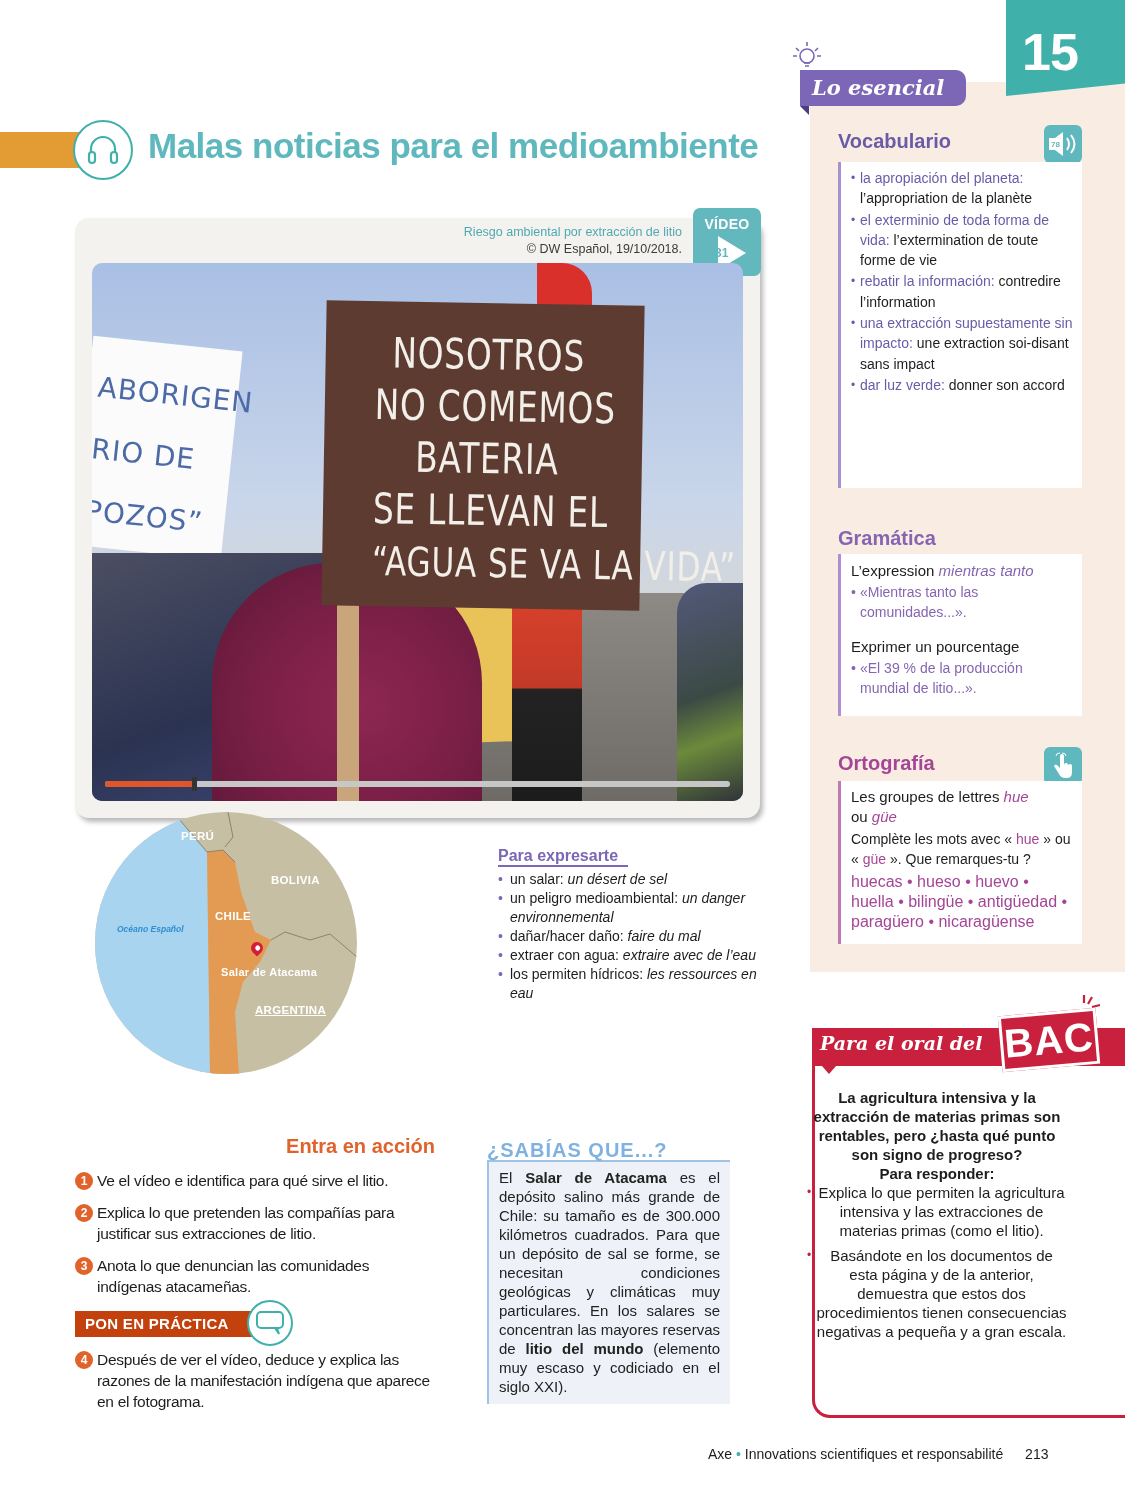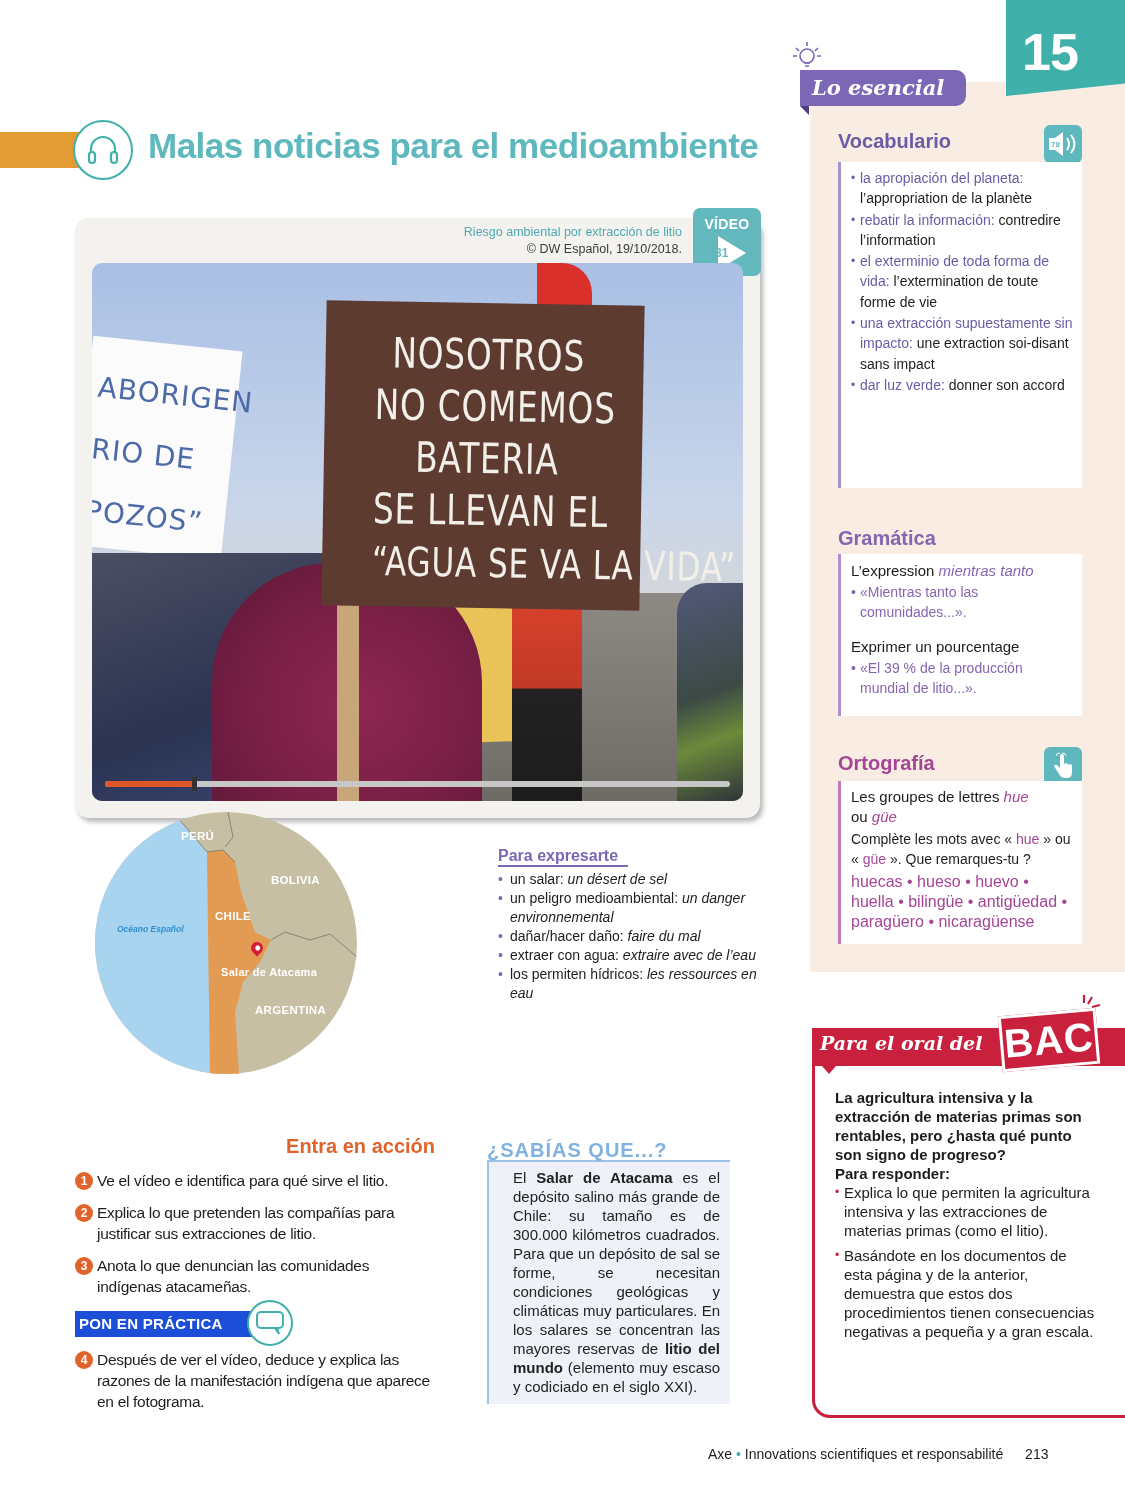--- a/index.html
+++ b/index.html
@@ -56,27 +56,27 @@
   .expr li { position: relative; padding-left: 12px; }
   .expr li::before { content: "•"; color: #7b67b5; position: absolute; left: 0; }
   .expr .fr { font-style: italic; }
 
   
   .accion { position: absolute; left: 75px; top: 1135px; width: 360px; }
   .accion h2 { font-size: 20px; font-weight: bold; color: #e0632b; margin-bottom: 12px; text-align: right; }
   .task { position: relative; padding-left: 22px; font-size: 15.5px; line-height: 21px; margin-bottom: 11px; letter-spacing: -0.3px; }
   .task .num { position: absolute; left: 0; top: 2px; width: 18px; height: 18px; border-radius: 50%; background: #e0632b; color: #fff; font-size: 12px; font-weight: bold; text-align: center; line-height: 18px; }
   .pon { position: relative; height: 28px; margin: 14px 0 10px 0; }
-  .pon .band { position: absolute; left: 0; top: 0; width: 195px; height: 26px; background: #1d4ed8; border-radius: 0 4px 4px 0; color: #fff; font-weight: bold; font-size: 15px; line-height: 26px; padding-left: 4px; letter-spacing: 0.3px; }
+  .pon .band { position: absolute; left: 0; top: 0; width: 195px; height: 26px; background: #c2410c; border-radius: 0 4px 4px 0; color: #fff; font-weight: bold; font-size: 15px; line-height: 26px; padding-left: 10px; letter-spacing: 0.3px; }
   .pon .bubble { position: absolute; left: 172px; top: -11px; width: 46px; height: 46px; background: #fff; border: 2px solid #3fb0aa; border-radius: 50%; display: flex; align-items: center; justify-content: center; }
 
   
   .sabias { position: absolute; left: 487px; top: 1140px; width: 243px; }
   .sabias h3 { font-size: 20px; font-weight: bold; color: #7fb2e0; letter-spacing: 1px; line-height: 20px; }
-  .sabias .box { background: #eef2f8; border-left: 2px solid #9fc3e6; border-top: 2px solid #9fc3e6; padding: 6px 10px 8px 24px; font-size: 15px; line-height: 19px; text-align: justify; color: #222; }
+  .sabias .box { background: #eef2f8; border-left: 2px solid #9fc3e6; border-top: 2px solid #9fc3e6; padding: 6px 10px 8px 10px; font-size: 15px; line-height: 19px; text-align: justify; color: #222; }
   .sabias b { font-weight: bold; }
 
   
   .number-tab { position: absolute; left: 1006px; top: 0; width: 119px; height: 96px; background: #3fb0aa; transform: skewY(-6deg); transform-origin: top left; }
   .number-tab-text { position: absolute; left: 1022px; top: 22px; font-size: 52px; font-weight: bold; color: #fff; letter-spacing: -1px; }
   .esencial-bg { position: absolute; left: 810px; top: 82px; width: 315px; height: 890px; background: #f9ede3; }
   .bulb { position: absolute; left: 790px; top: 38px; width: 34px; height: 34px; }
   .esencial-tag { position: absolute; left: 800px; top: 70px; width: 166px; height: 36px; background: #7b67b5; border-radius: 0 10px 10px 0; color: #fff; font-family: "DejaVu Serif", serif; font-style: italic; font-weight: bold; font-size: 21px; line-height: 36px; padding-left: 12px; }
   .esencial-tag::after { content: ""; position: absolute; left: 0; top: 36px; border-top: 9px solid #4c3d80; border-left: 9px solid transparent; }
 
@@ -110,21 +110,21 @@
   .audio-tile { left: 1044px; top: 125px; }
   .hand-tile { left: 1044px; top: 747px; }
 
   
   .bac-band { position: absolute; left: 812px; top: 1028px; width: 313px; height: 38px; background: #c8203d; }
   .bac-text { position: absolute; left: 820px; top: 1032px; font-family: "DejaVu Serif", serif; font-style: italic; font-weight: bold; font-size: 19px; color: #fff; }
   .bac-box { position: absolute; left: 1000px; top: 1012px; width: 98px; height: 56px; background: #c8203d; border: 3px solid #fff; transform: rotate(-5deg); color: #fff; font-weight: bold; font-size: 40px; text-align: center; line-height: 50px; letter-spacing: 1px; }
   .bac-rays { position: absolute; left: 1080px; top: 993px; width: 26px; height: 22px; }
   .bac-frame { position: absolute; left: 812px; top: 1066px; width: 313px; height: 352px; border-left: 3px solid #c8203d; border-bottom: 3px solid #c8203d; border-radius: 0 0 0 18px; }
   .bac-notch { position: absolute; left: 822px; top: 1066px; border-top: 8px solid #c8203d; border-left: 7px solid transparent; border-right: 7px solid transparent; }
-  .bac-content { position: absolute; left: 835px; top: 1088px; width: 260px; }
+  .bac-content { position: absolute; left: 807px; top: 1088px; width: 260px; text-align: center; }
   .bac-q { font-size: 15px; font-weight: bold; line-height: 19px; color: #1d1d1b; }
   .bac-list { list-style: none; font-size: 15px; line-height: 19px; margin-top: 0; }
   .bac-list li { position: relative; padding-left: 9px; margin-bottom: 6px; }
   .bac-list li::before { content: "•"; position: absolute; left: 0; color: #c8203d; font-size: 12px; }
 
   
   .footer { position: absolute; left: 708px; top: 1446px; font-size: 14px; color: #1d1d1b; }
   .footer .dot { color: #3fb0aa; }
   .footer .page { margin-left: 18px; }
 </style>
@@ -189,21 +189,21 @@
     <path d="M78 0 L112 40 L128 38 L140 50" fill="none" stroke="#8a846f" stroke-width="1"></path>
     <path d="M133 0 L138 25 L130 35" fill="none" stroke="#8a846f" stroke-width="1"></path>
     <path d="M176 128 L190 120 L215 128 L235 122 L262 145" fill="none" stroke="#8a846f" stroke-width="1"></path>
   </svg>
   <div class="lbl" style="left:86px;top:18px;">PERÚ</div>
   <div class="lbl" style="left:176px;top:62px;">BOLIVIA</div>
   <div class="lbl" style="left:120px;top:98px;">CHILE</div>
   <div class="ocean" style="left:22px;top:112px;">Océano Español</div>
   <div class="pin"></div>
   <div class="lbl" style="left:126px;top:154px;font-size:11px;">Salar de Atacama</div>
-  <div class="lbl" style="left:160px;top:192px;">ARGENTINA</div>
+  <div class="lbl" style="left:160px;top:192px;text-decoration:underline;">ARGENTINA</div>
 </div>
 
 <div class="expr">
   <h3>Para expresarte</h3>
   <ul>
     <li><span>un salar: </span><span class="fr">un désert de sel</span></li>
     <li><span>un peligro medioambiental: </span><span class="fr">un danger environnemental</span></li>
     <li><span>dañar/hacer daño: </span><span class="fr">faire du mal</span></li>
     <li><span>extraer con agua: </span><span class="fr">extraire avec de l’eau</span></li>
     <li><span>los permiten hídricos: </span><span class="fr">les ressources en eau</span></li>
@@ -259,22 +259,22 @@
 <div class="icon-tile audio-tile">
   <svg width="32" height="26" viewBox="0 0 32 26">
     <path d="M2 7 h6 l8 -6 v24 l-8 -6 h-6 z" fill="#ffffff"></path>
     <text x="4" y="16" font-size="8" font-weight="bold" fill="#5fb8bd" font-family="Liberation Sans, sans-serif">78</text>
     <path d="M20 7 q4 6 0 12 M24 4 q7 9 0 18" stroke="#fff" stroke-width="2" fill="none"></path>
   </svg>
 </div>
 <div class="sec-box vocab-box">
   <ul class="vocab-list">
     <li><span class="es">la apropiación del planeta:</span><span class="fr"> l’appropriation de la planète</span></li>
+    <li><span class="es">el exterminio de toda forma de vida:</span><span class="fr"> l’extermination de toute forme de vie</span></li>
     <li><span class="es">rebatir la información:</span><span class="fr"> contredire l’information</span></li>
-    <li><span class="es">el exterminio de toda forma de vida:</span><span class="fr"> l’extermination de toute forme de vie</span></li>
     <li><span class="es">una extracción supuestamente sin impacto:</span><span class="fr"> une extraction soi-disant sans impact</span></li>
     <li><span class="es">dar luz verde:</span><span class="fr"> donner son accord</span></li>
   </ul>
 </div>
 
 <div class="sec-title gram-title">Gramática</div>
 <div class="sec-box gram-box">
   <div class="gram-h"><span>L’expression </span><i>mientras tanto</i></div>
   <div class="gram-ex">«Mientras tanto las comunidades...».</div>
   <div class="gram-h">Exprimer un pourcentage</div>

